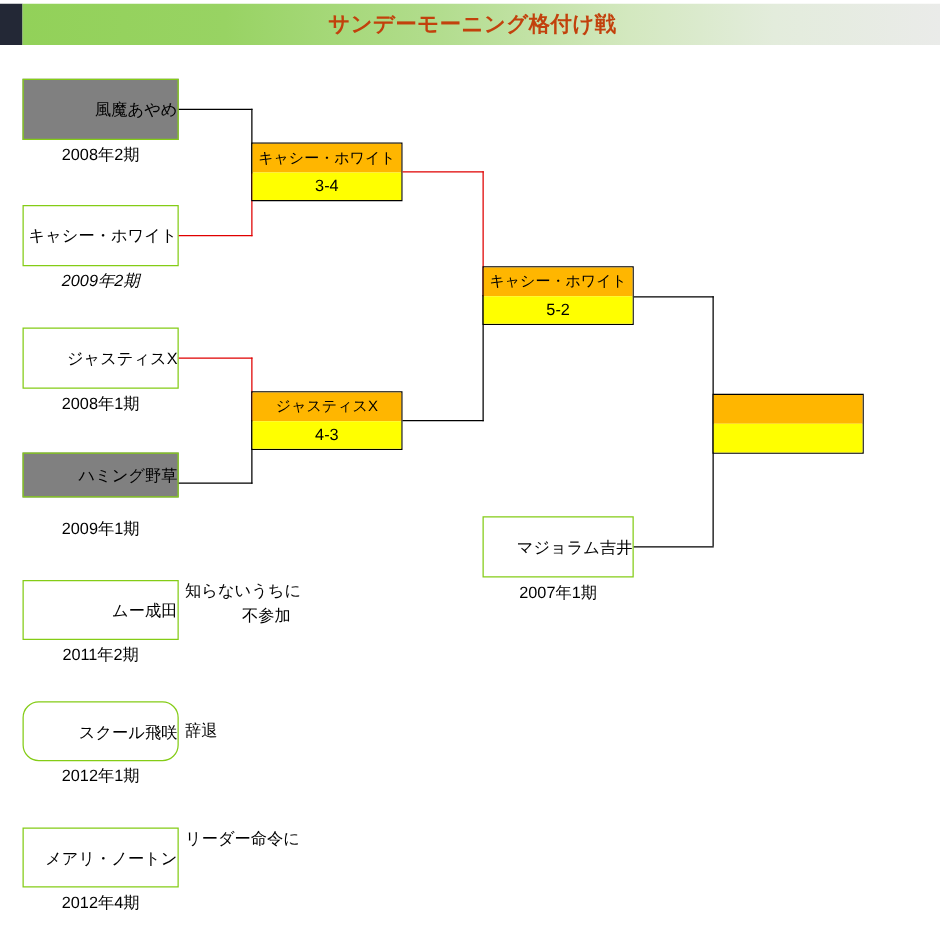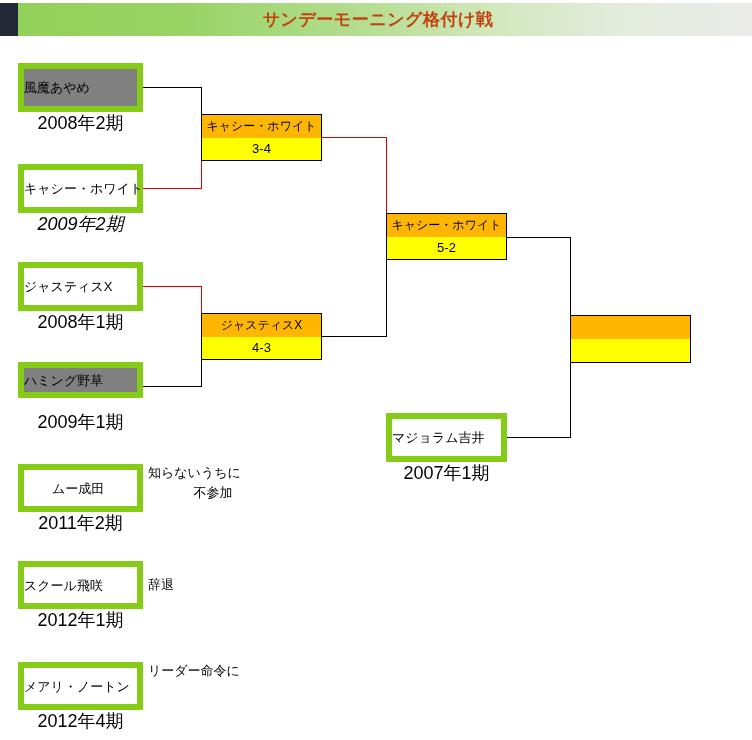--- a/index.html
+++ b/index.html
@@ -61,38 +61,38 @@
     left: 0;
     top: 0;
     width: 752px;
     height: 740px;
   }
 
   
   .entrant {
     position: absolute;
     box-sizing: border-box;
-    border: 6px solid #84cc16;
+    border: 1px solid #84cc16;
     background: #ffffff;
     display: flex;
     align-items: center;
-    justify-content: flex-start;
+    justify-content: flex-end;
   }
   .entrant.eliminated {
     background: #808080;
   }
   .entrant-name {
     font-size: 13px;
     line-height: 15px;
     text-align: center;
     white-space: nowrap;
   }
   .entrant-season {
     position: absolute;
-    font-size: 18px;
+    font-size: 13px;
     line-height: 15px;
     text-align: center;
     white-space: nowrap;
   }
 
   
   .match {
     position: absolute;
     box-sizing: border-box;
     border: 1px solid #000000;
@@ -218,21 +218,21 @@
 
   <div class="entrant" style="left:18px; top:464px; width:125px; height:48px;padding-left:28px;">
     <span class="entrant-name">ムー成田</span>
   </div>
   <div class="entrant-season" style="left:18px; top:516px; width:125px;">2011年2期</div>
   <div class="note" style="left:148px; top:463px; width:130px;">
     <span>知らないうちに</span>
     <span class="note-line2">不参加</span>
   </div>
 
-  <div class="entrant" style="left:18px; top:561px; width:125px; height:48px;">
+  <div class="entrant" style="left:18px; top:561px; width:125px; height:48px;border-radius:13px;">
     <span class="entrant-name">スクール飛咲</span>
   </div>
   <div class="entrant-season" style="left:18px; top:613px; width:125px;">2012年1期</div>
   <div class="note" style="left:148px; top:575px; width:130px;">
     <span>辞退</span>
   </div>
 
   <div class="entrant" style="left:18px; top:662px; width:125px; height:48px;">
     <span class="entrant-name">メアリ・ノートン</span>
   </div>

